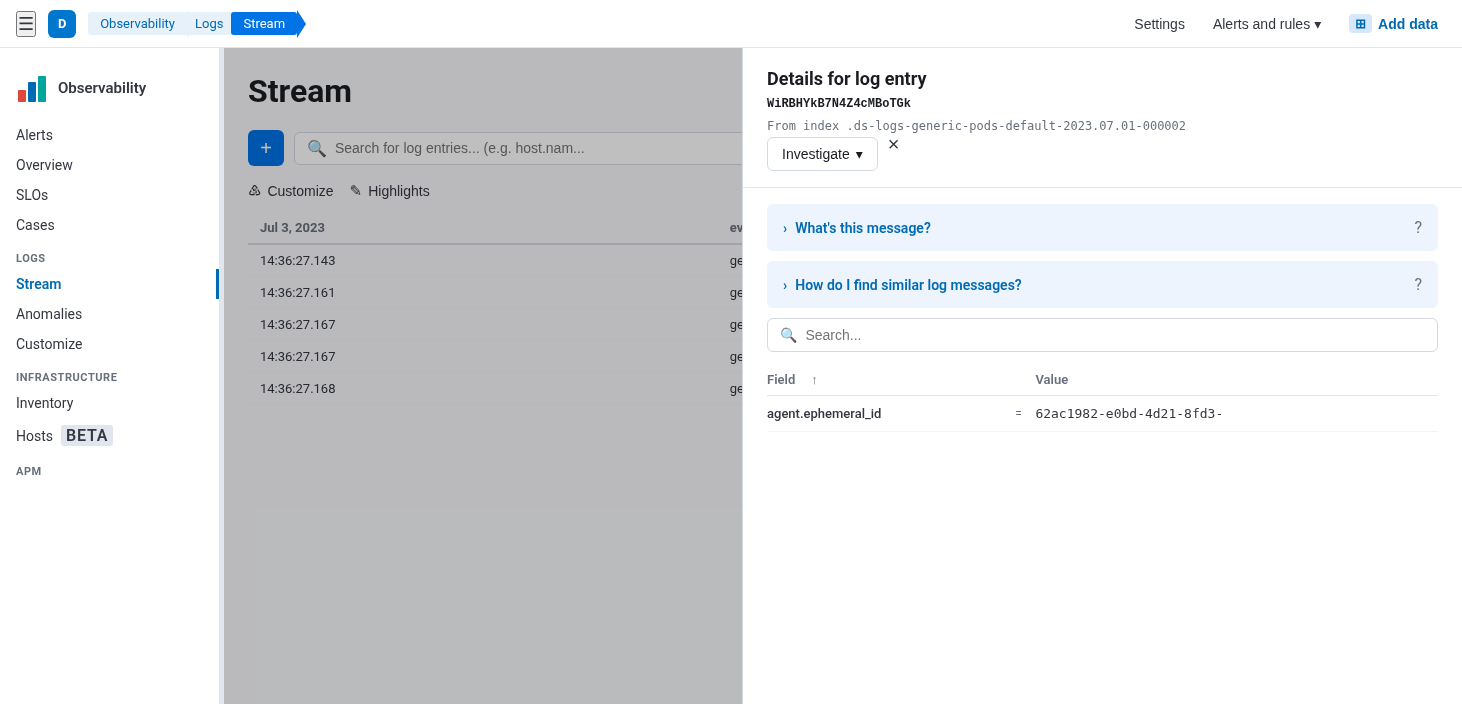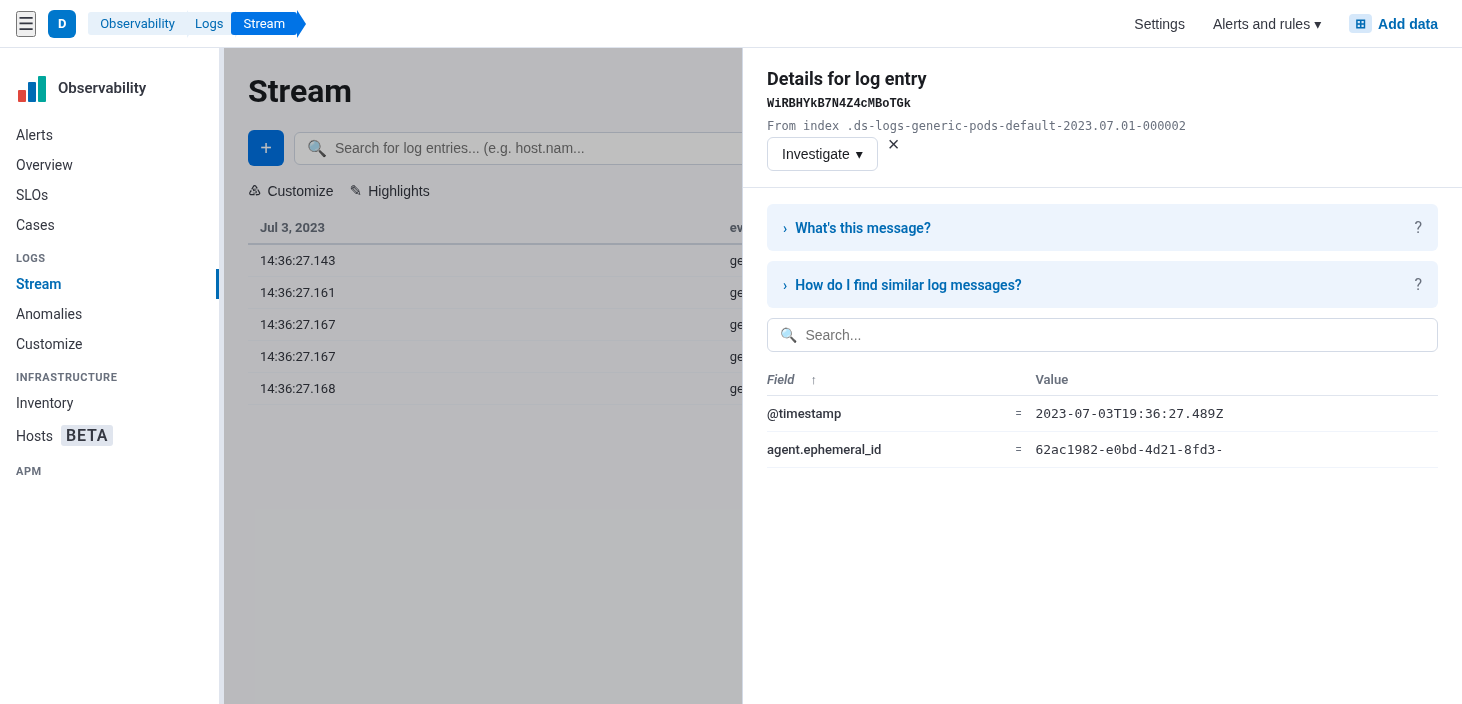--- a/index.html
+++ b/index.html
@@ -336,38 +336,31 @@
 
       <div class="field-search">
         <span class="field-search-icon">🔍</span>
         <input class="field-search-input" type="text" placeholder="Search..." style="">
       </div>
 
       <table class="fields-table">
         <thead>
           <tr>
             <th class="field-col-name">
-              <div style="display:flex;align-items:flex-end;gap:16px;font-style:italic;">
+              <div style="display:flex;align-items:flex-end;gap:16px;">
                 <span>Field</span>
                 <span>↑</span>
               </div>
             </th>
             <th class="field-col-filter"></th>
             <th class="field-col-value">Value</th>
           </tr>
         </thead>
         <tbody>
           <tr>
-            <td class="field-name field-col-name">@timestamp</td>
-            <td class="field-col-filter">
-              <span class="field-filter">=</span>
-            </td>
-            <td class="field-value field-col-value">2023-07-03T19:36:27.489Z</td>
-          </tr>
-          <tr>
             <td class="field-name field-col-name">agent.ephemeral_id</td>
             <td class="field-col-filter">
               <span class="field-filter">=</span>
             </td>
             <td class="field-value field-col-value">62ac1982-e0bd-4d21-8fd3-</td>
           </tr>
         </tbody>
       </table>
     </div>
   </aside>

